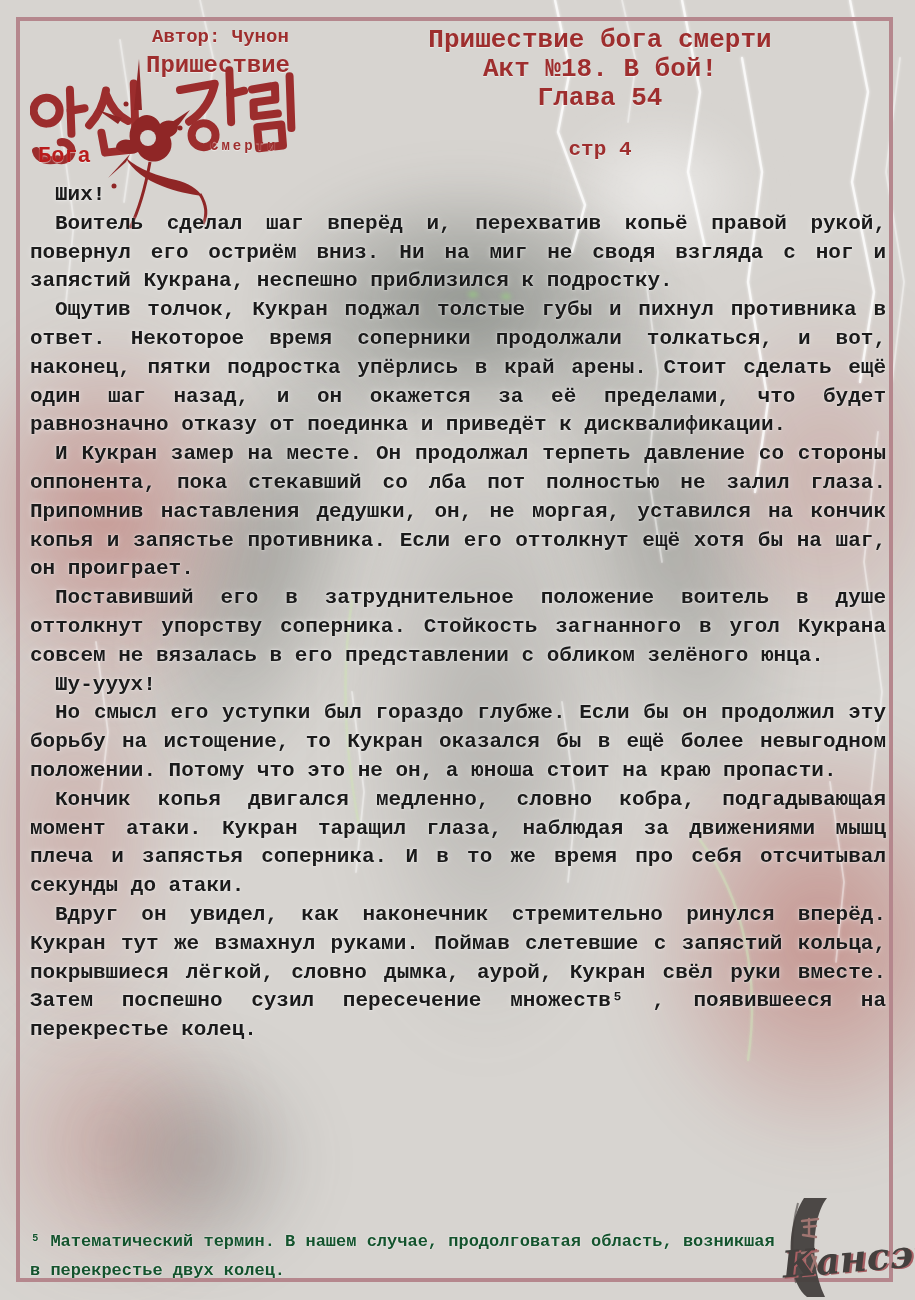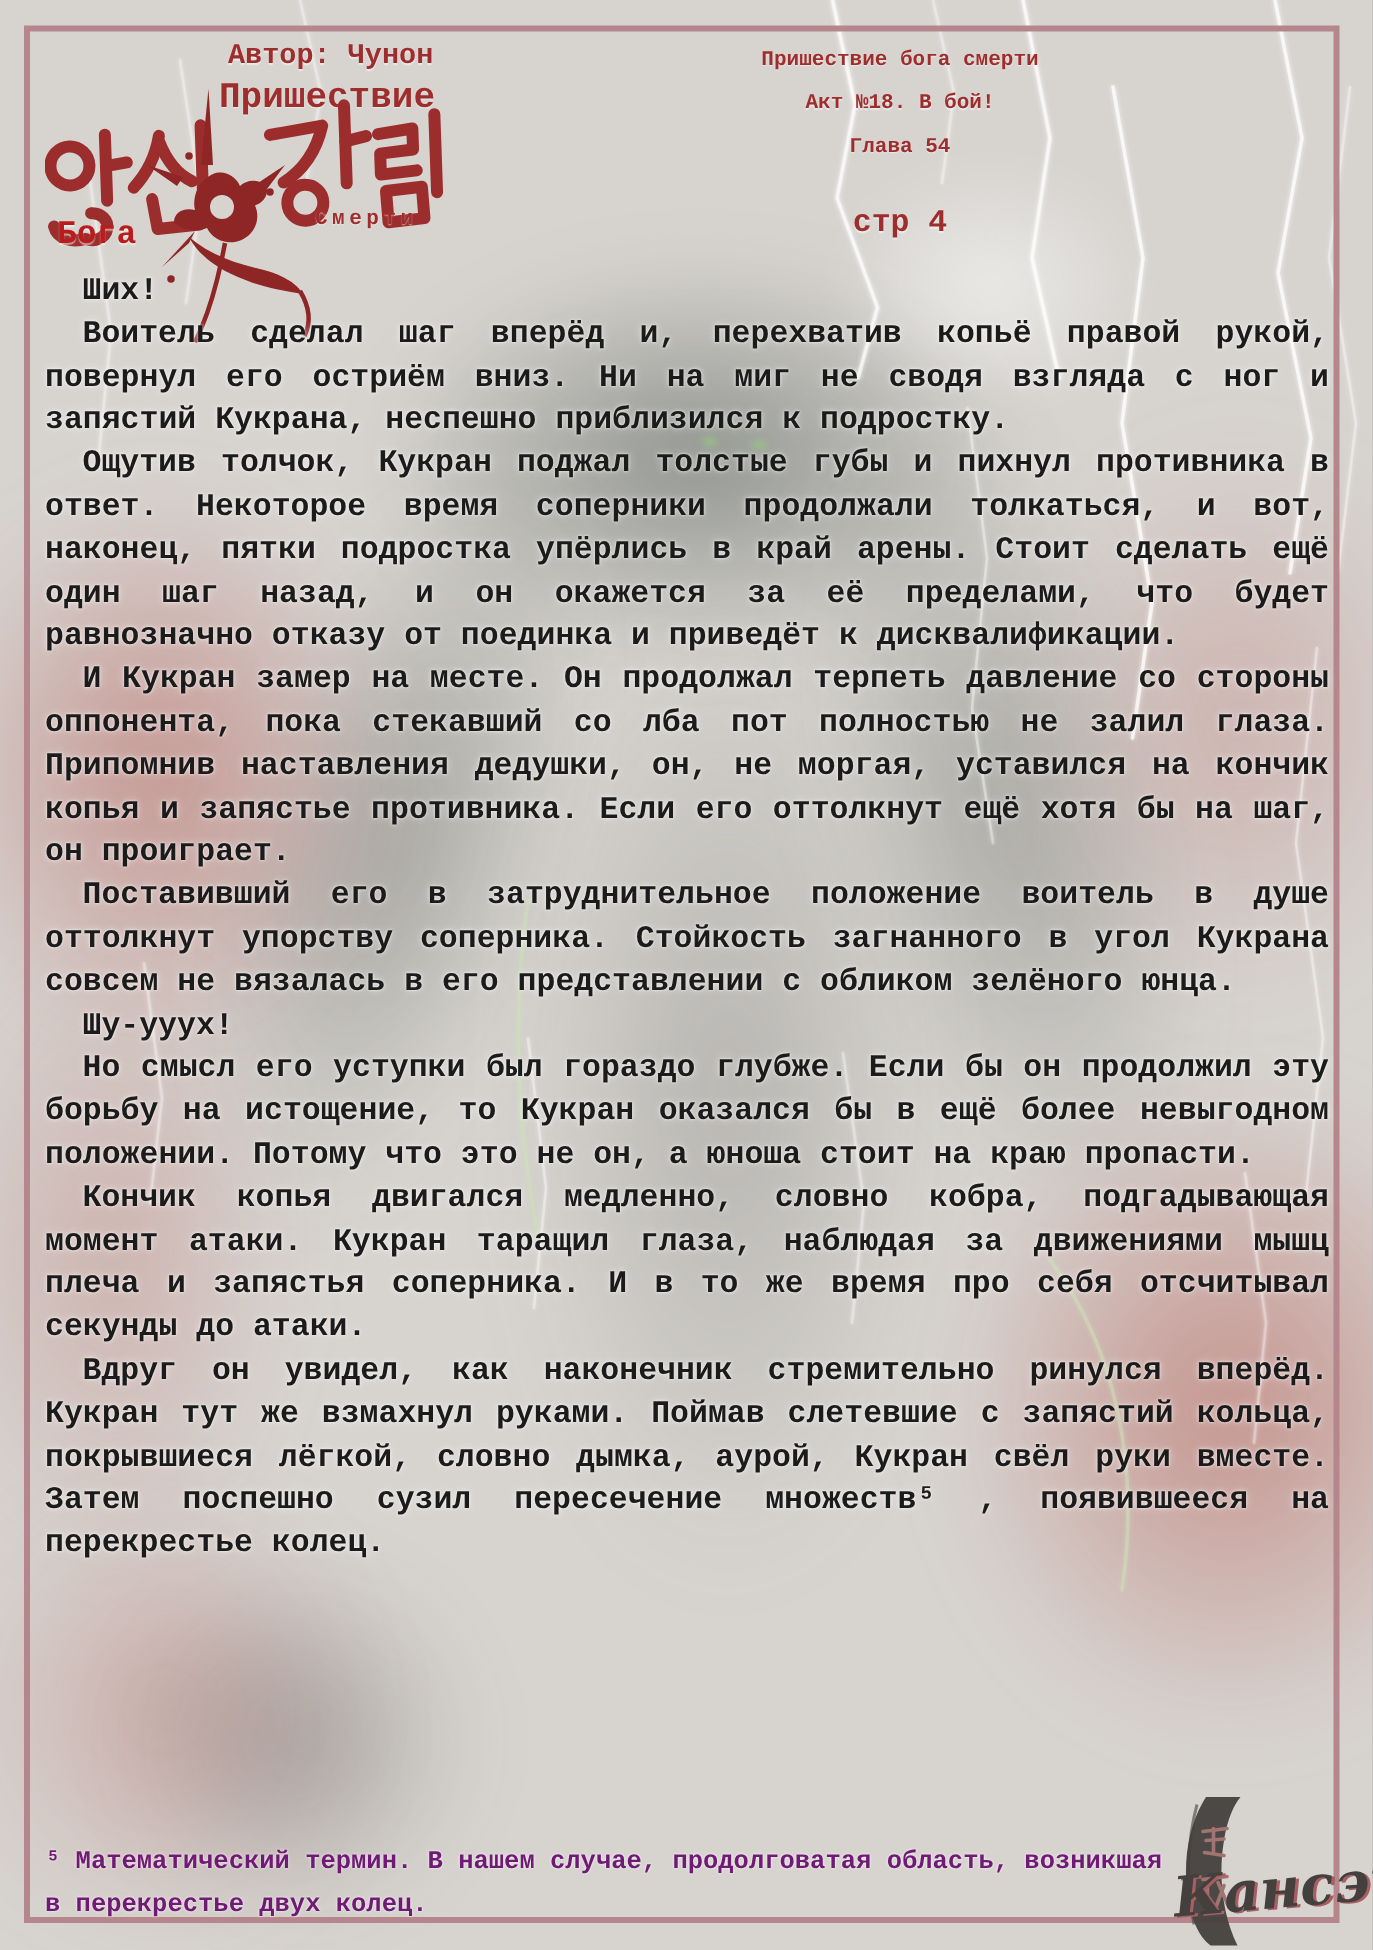--- a/index.html
+++ b/index.html
@@ -32,34 +32,34 @@
   
   .redtxt{color:#9e2e2e;font-weight:bold;text-shadow:0 1px 1px rgba(255,255,255,.55);white-space:nowrap;}
   #logo-author {position:absolute;left:152px;top:26px;font-size:19px;}
   #logo-series {position:absolute;left:146px;top:52px;font-size:24px;}
   #logo-boga   {position:absolute;left:38px;top:144px;font-size:22px;color:#b91c1c;}
   #logo-smerti {position:absolute;left:210px;top:138px;font-size:14px;letter-spacing:3px;}
   #hangul{position:absolute;left:30px;top:58px;}
   .sr{position:absolute;width:1px;height:1px;overflow:hidden;clip:rect(0 0 0 0);white-space:nowrap;}
   
   #header{position:absolute;left:420px;top:26px;width:360px;text-align:center;}
-  #header div{font-size:14px;line-height:29px;}
+  #header div{font-size:26px;line-height:29px;}
   #page-num{position:absolute;left:420px;top:138px;width:360px;text-align:center;font-size:21px;font-family:Liberation Mono, monospace;}
   
   #bodytext{
     position:absolute;left:30px;top:181px;width:856px;
     font-size:21px;font-weight:bold;line-height:28.8px;color:#1b1b1b;
     text-align:justify;
     text-shadow:0 0 2px rgba(255,255,255,.85),0 0 6px rgba(255,255,255,.45);
   }
   #bodytext p{margin:0;text-indent:25px;}
   
   #footnote{
     position:absolute;left:30px;top:1227px;width:764px;
-    font-size:17px;font-weight:bold;line-height:29px;color:#701a75;
+    font-size:17px;font-weight:bold;line-height:29px;color:#14532d;
     text-shadow:0 0 2px rgba(255,255,255,.85);
   }
   
   #wm{position:absolute;left:752px;top:1195px;width:160px;height:105px;}
   #wm-script{
     position:absolute;left:782px;top:1236px;font-family:"DejaVu Serif","Liberation Serif",serif;
     font-style:italic;font-weight:bold;font-size:37px;color:#44403e;
     transform:rotate(-5deg);text-shadow:2px 1px 0 #a85f63;white-space:nowrap;
   }
 </style>

